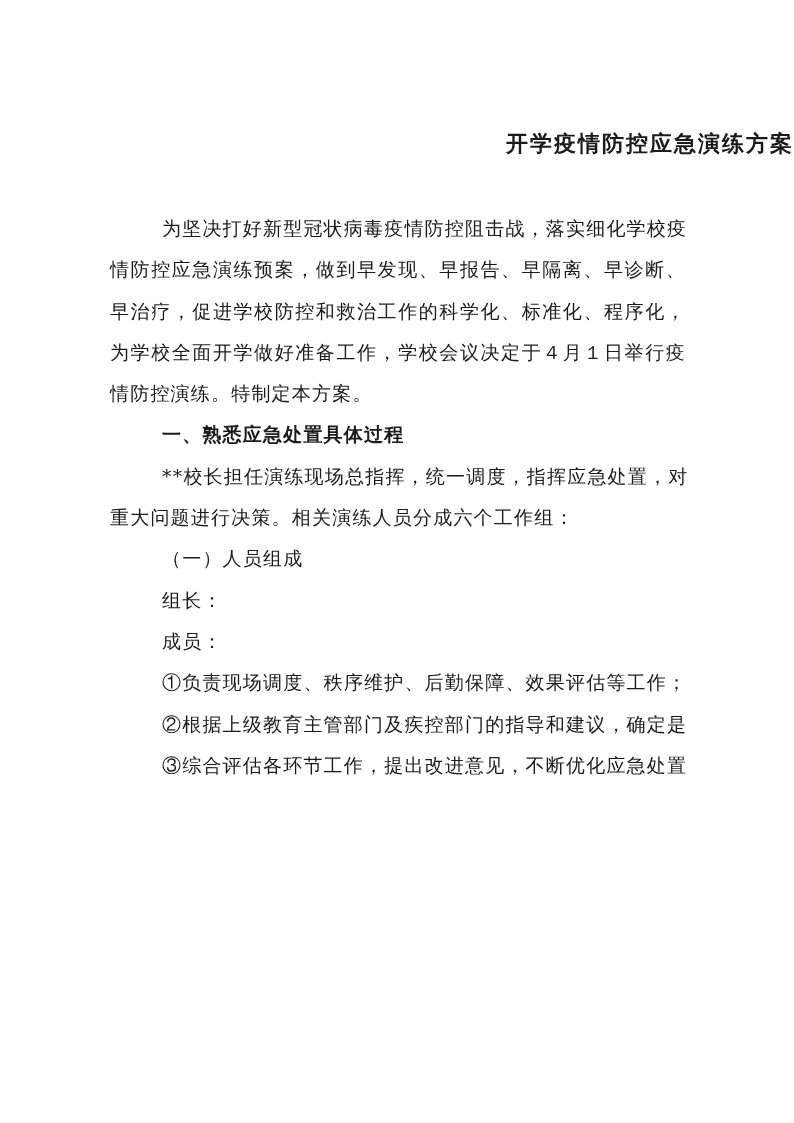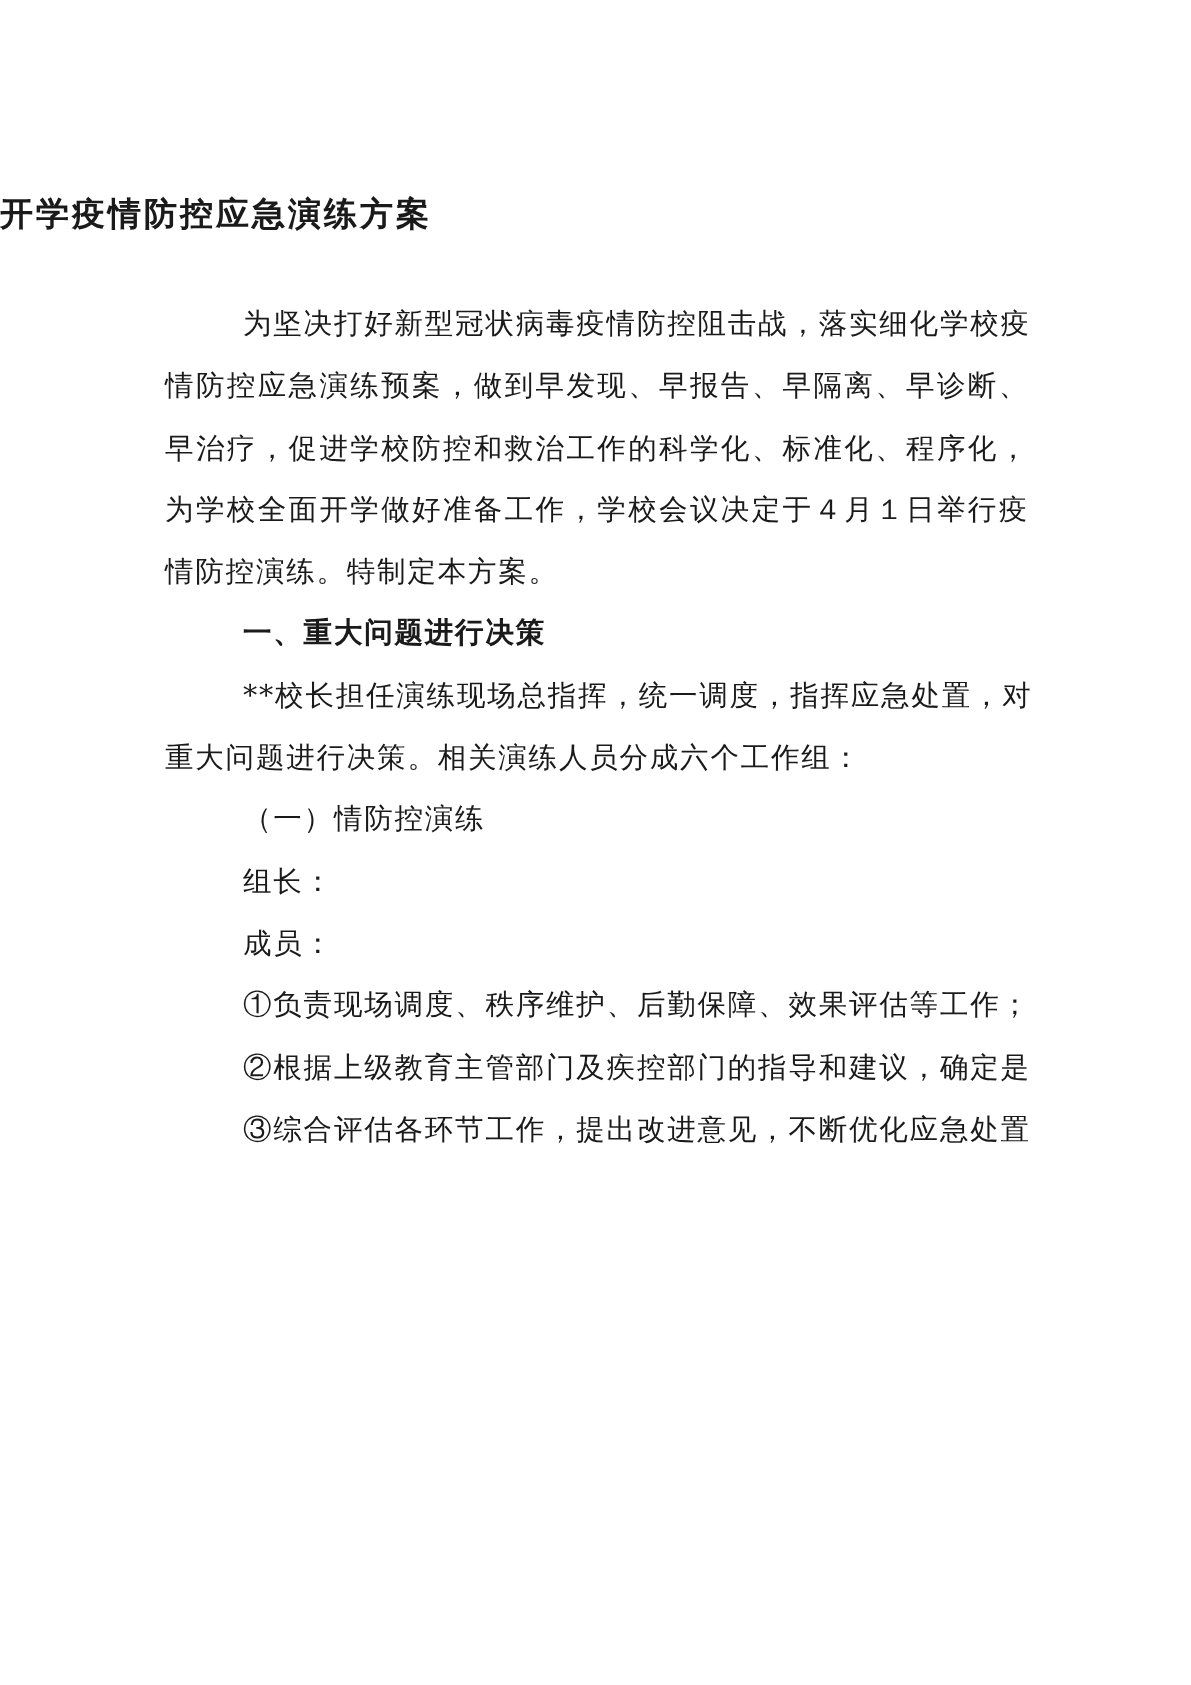--- a/index.html
+++ b/index.html
@@ -1,40 +1,40 @@
 <!DOCTYPE html>
 <html><head>
 <meta charset="utf-8">
 <style>
   html, body { margin: 0; padding: 0; background: #ffffff; }
   body { width: 794px; height: 1123px; position: relative; overflow: hidden;
          font-family: "DejaVu Serif", "Liberation Serif", serif; color: #1a1a1a; }
-  .title { position: absolute; top: 126px; left: 0; width: 794px; text-align: left;
+  .title { position: absolute; top: 126px; left: 0; width: 794px; text-align: right;
            font-size: 22px; font-weight: bold; letter-spacing: 2px; line-height: 34px; }
-  .body { position: absolute; top: 196px; left: 110px; width: 576px;
+  .body { position: absolute; top: 208px; left: 110px; width: 576px;
           font-size: 19px; line-height: 41.3px; }
   .line { white-space: nowrap; height: 41.3px; letter-spacing: 1.2px; }
   .just { text-align: justify; text-align-last: justify; }
   .ind { padding-left: 52px; }
   .ind1 { padding-left: 52px; }
   .bold { font-weight: bold; }
 </style>
 </head>
 <body>
 
 <div class="title">开学疫情防控应急演练方案</div>
 
 <div class="body">
   <div class="line ind just">为坚决打好新型冠状病毒疫情防控阻击战，落实细化学校疫</div>
   <div class="line just">情防控应急演练预案，做到早发现、早报告、早隔离、早诊断、</div>
   <div class="line just">早治疗，促进学校防控和救治工作的科学化、标准化、程序化，</div>
   <div class="line just">为学校全面开学做好准备工作，学校会议决定于４月１日举行疫</div>
   <div class="line">情防控演练。特制定本方案。</div>
-  <div class="line ind bold">一、重大问题进行决策</div>
+  <div class="line ind bold">一、熟悉应急处置具体过程</div>
   <div class="line ind just">**校长担任演练现场总指挥，统一调度，指挥应急处置，对</div>
   <div class="line">重大问题进行决策。相关演练人员分成六个工作组：</div>
-  <div class="line ind1">（一）情防控演练</div>
+  <div class="line ind1">（一）人员组成</div>
   <div class="line ind">组长：</div>
   <div class="line ind">成员：</div>
   <div class="line ind just">①负责现场调度、秩序维护、后勤保障、效果评估等工作；</div>
   <div class="line ind just">②根据上级教育主管部门及疾控部门的指导和建议，确定是</div>
   <div class="line ind just">③综合评估各环节工作，提出改进意见，不断优化应急处置</div>
 </div>
 
 </body></html>

